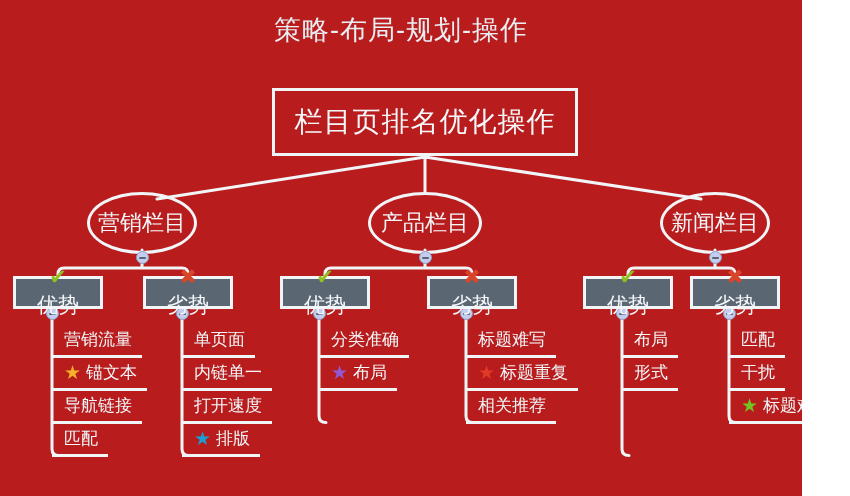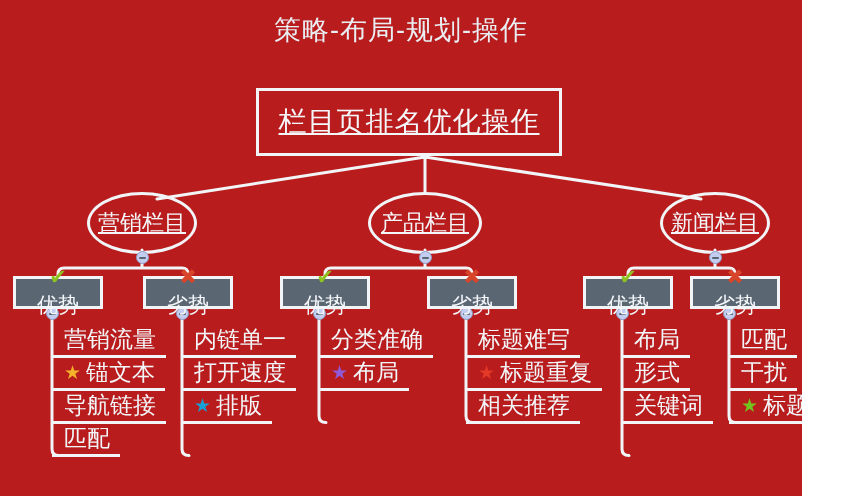--- a/index.html
+++ b/index.html
@@ -10,30 +10,30 @@
   }
   svg.wires { position:absolute; left:0; top:0; }
   svg.wires path { stroke:#f2f5f8; stroke-width:3; fill:none; stroke-linecap:round; }
 
   .title {
     position:absolute; top:12px; left:0; width:100%;
     text-align:center; font-size:27px; letter-spacing:1px;
     color:#e9eef3;
   }
   .root {
-    position:absolute; left:256px; top:88px; width:306px; height:68px;
+    position:absolute; left:272px; top:88px; width:306px; height:68px;
     border:3px solid #f2f5f8; box-sizing:border-box;
     display:flex; align-items:center; justify-content:center;
-    font-size:28px; color:#f4f7fa; letter-spacing:1px;text-decoration:underline;
+    font-size:28px; color:#f4f7fa; letter-spacing:1px;
   }
   .ellipse {
     position:absolute; top:192px; height:62px;
     border:3px solid #f2f5f8; border-radius:50%; box-sizing:border-box;
     display:flex; align-items:center; justify-content:center;
-    font-size:22px; color:#f4f7fa;text-decoration:underline;
+    font-size:22px; color:#f4f7fa;
   }
   .el0 { left:87px;  width:110px; }
   .el1 { left:368px; width:114px; }
   .el2 { left:660px; width:110px; }
 
   .vbox {
     position:absolute; top:276px; width:90px; height:33px;
     border:3px solid #f2f5f8; box-sizing:border-box; background:#5a6672;
     display:flex; align-items:center; justify-content:center; gap:4px;
     font-size:21px; color:#f4f7fa;flex-direction:column;
@@ -44,21 +44,21 @@
   .mark.check::before { content:"\2714"; color:#8dc220; }
   .mark.cross::before { content:"\2716"; color:#d7452a; }
 
   .list { position:absolute; top:325px; }
   .l0{left:52px}.l1{left:182px}.l2{left:319px}.l3{left:466px}.l4{left:622px}.l5{left:729px}
   .item {
     height:33px; box-sizing:border-box; width:max-content;
     border-bottom:3px solid #f2f5f8;
     display:flex; align-items:center;
     padding:0 10px 2px 12px;
-    font-size:23px; color:#f2f6f9;
+    font-size:17px; color:#f2f6f9;
   }
   .star { line-height:1; margin-right:5px; font-size:19px; }
   .star::before { content:"\2605"; }
   .star.gold::before   { color:#f3b229; }
   .star.blue::before   { color:#18a0d6; }
   .star.purple::before { color:#9059d8; }
   .star.red::before    { color:#e33a27; }
   .star.green::before  { color:#72c41e; }
 
   .toggle {
@@ -142,20 +142,23 @@
     <div class="item">
         <span>导航链接</span>
       </div>
     <div class="item">
         <span>匹配</span>
       </div>
   </div>
 
   <div class="list l1">
     <div class="item">
+        <span>单页面</span>
+      </div>
+    <div class="item">
         <span>内链单一</span>
       </div>
     <div class="item">
         <span>打开速度</span>
       </div>
     <div class="item">
         <span class="star blue"></span>
         <span>排版</span>
       </div>
   </div>
@@ -183,23 +186,20 @@
       </div>
   </div>
 
   <div class="list l4">
     <div class="item">
         <span>布局</span>
       </div>
     <div class="item">
         <span>形式</span>
       </div>
-    <div class="item">
-        <span>关键词</span>
-      </div>
   </div>
 
   <div class="list l5">
     <div class="item">
         <span>匹配</span>
       </div>
     <div class="item">
         <span>干扰</span>
       </div>
     <div class="item">

